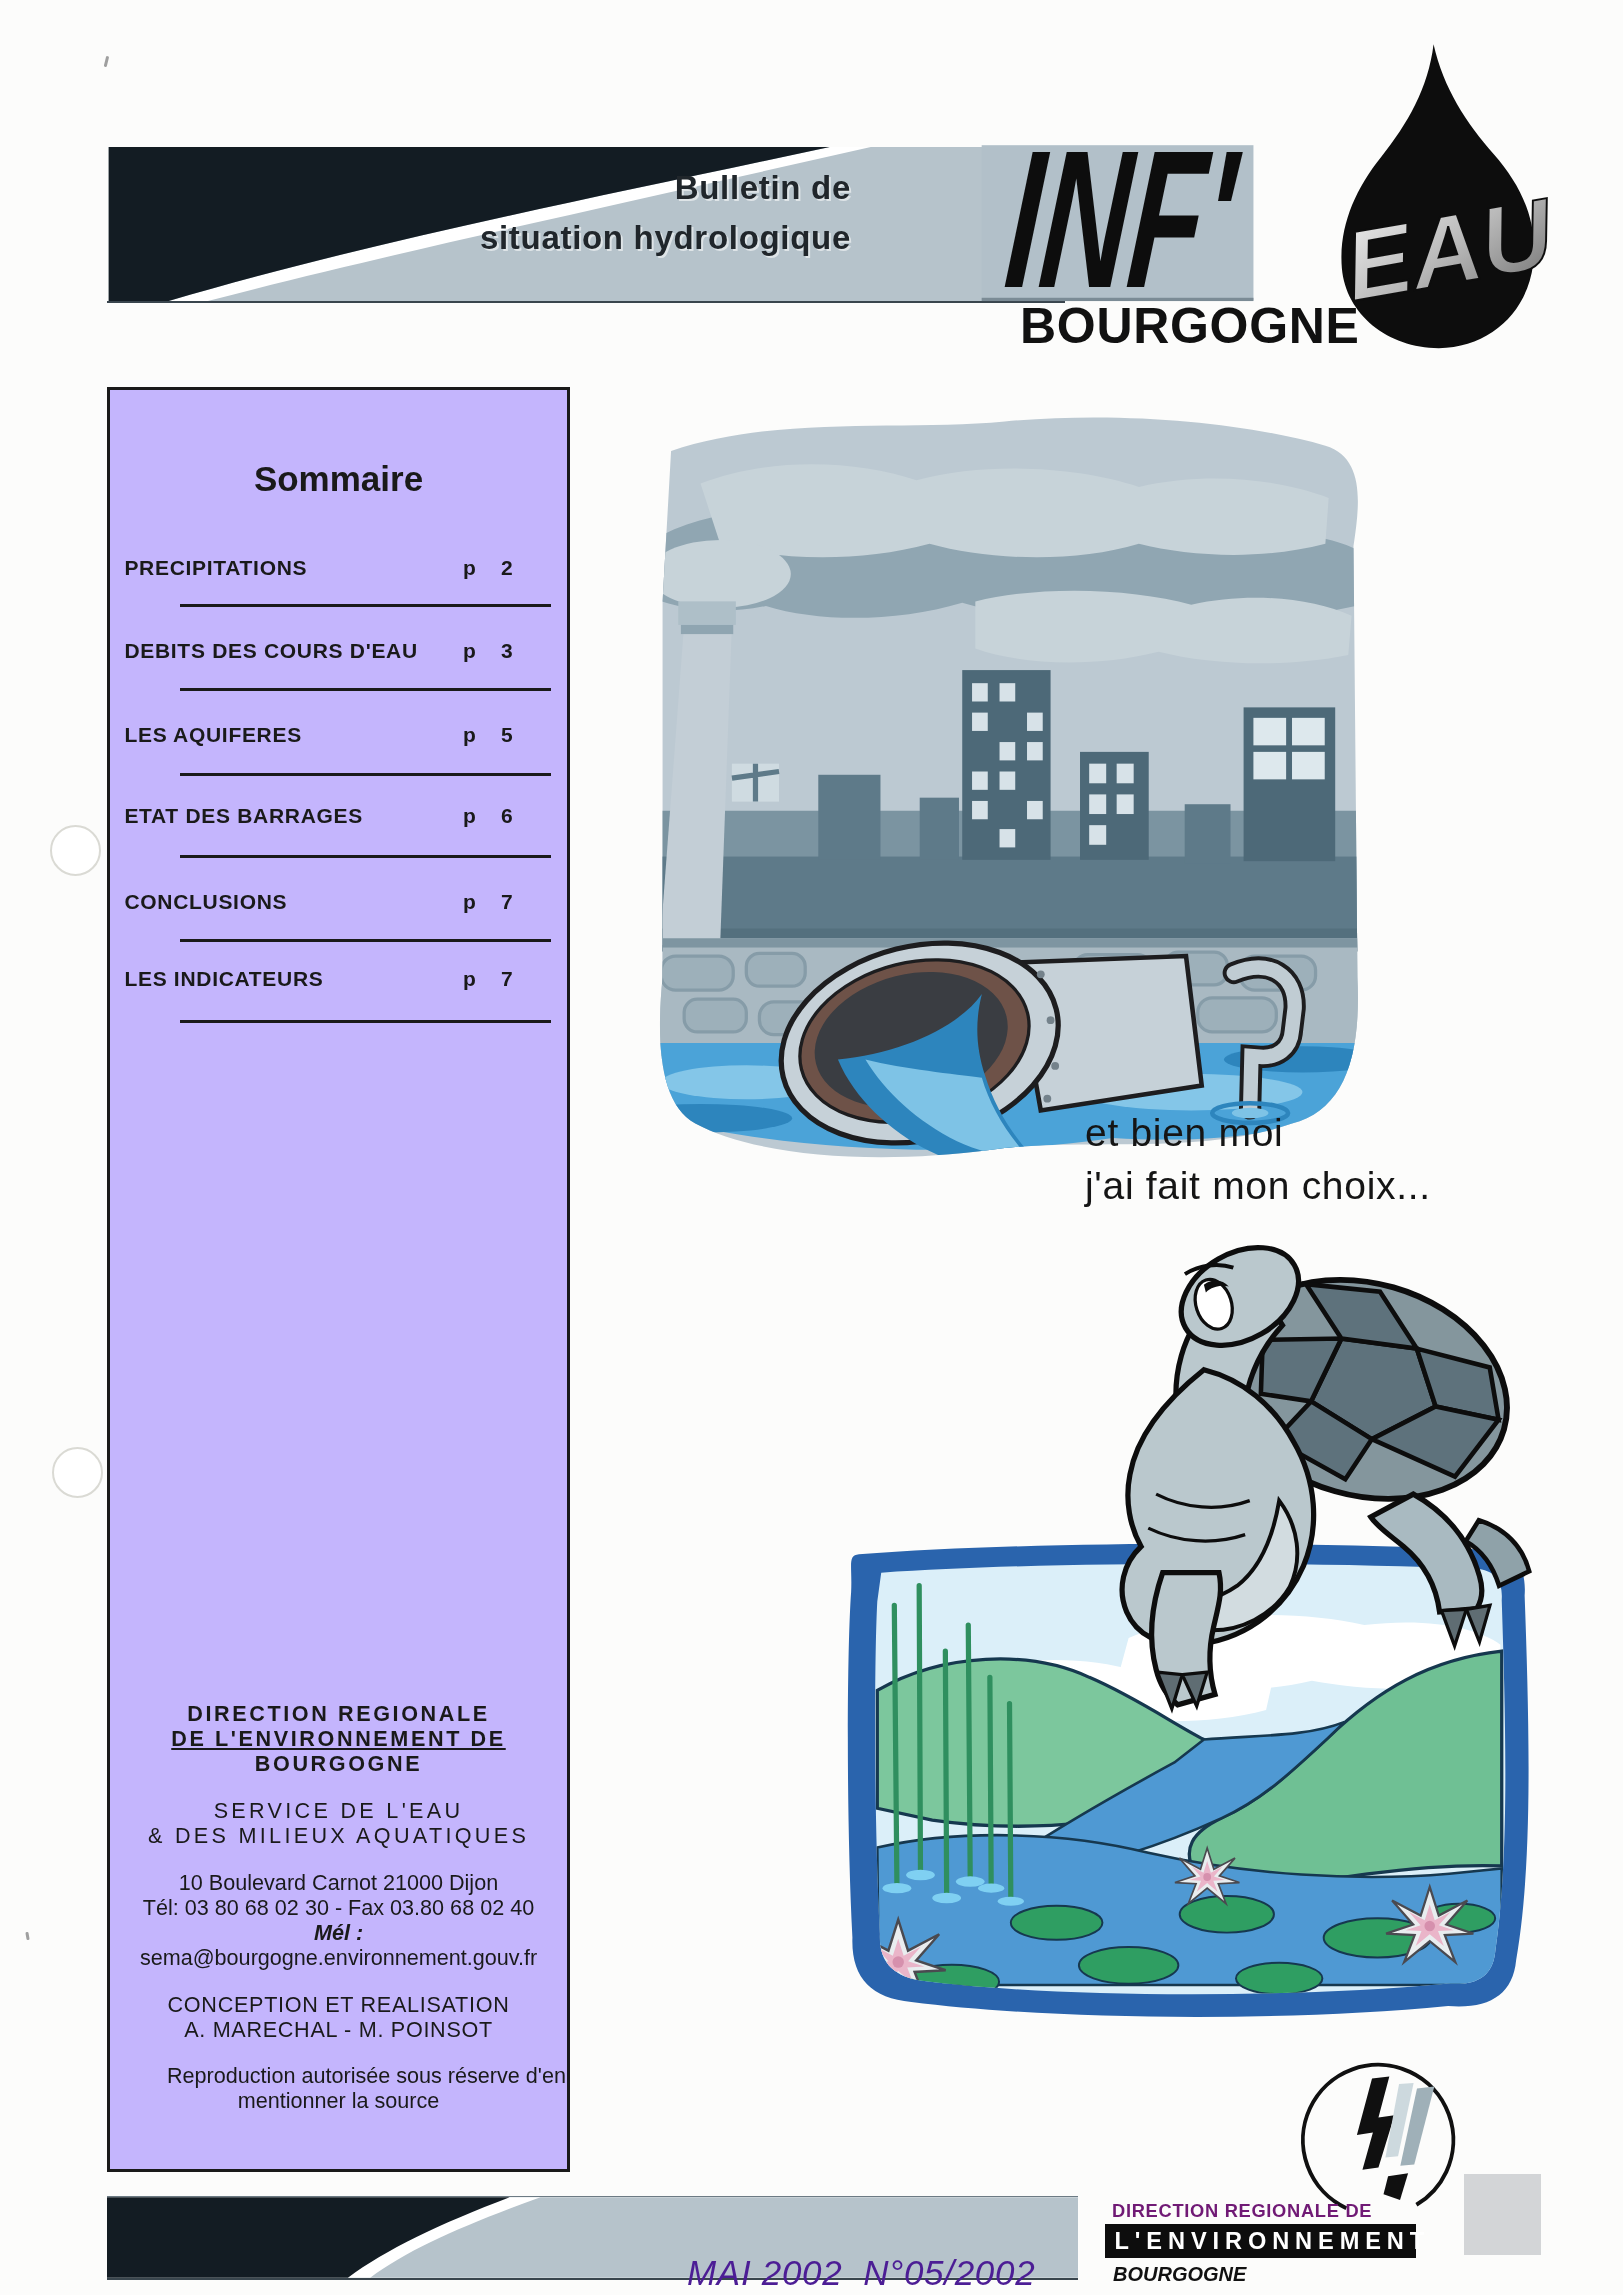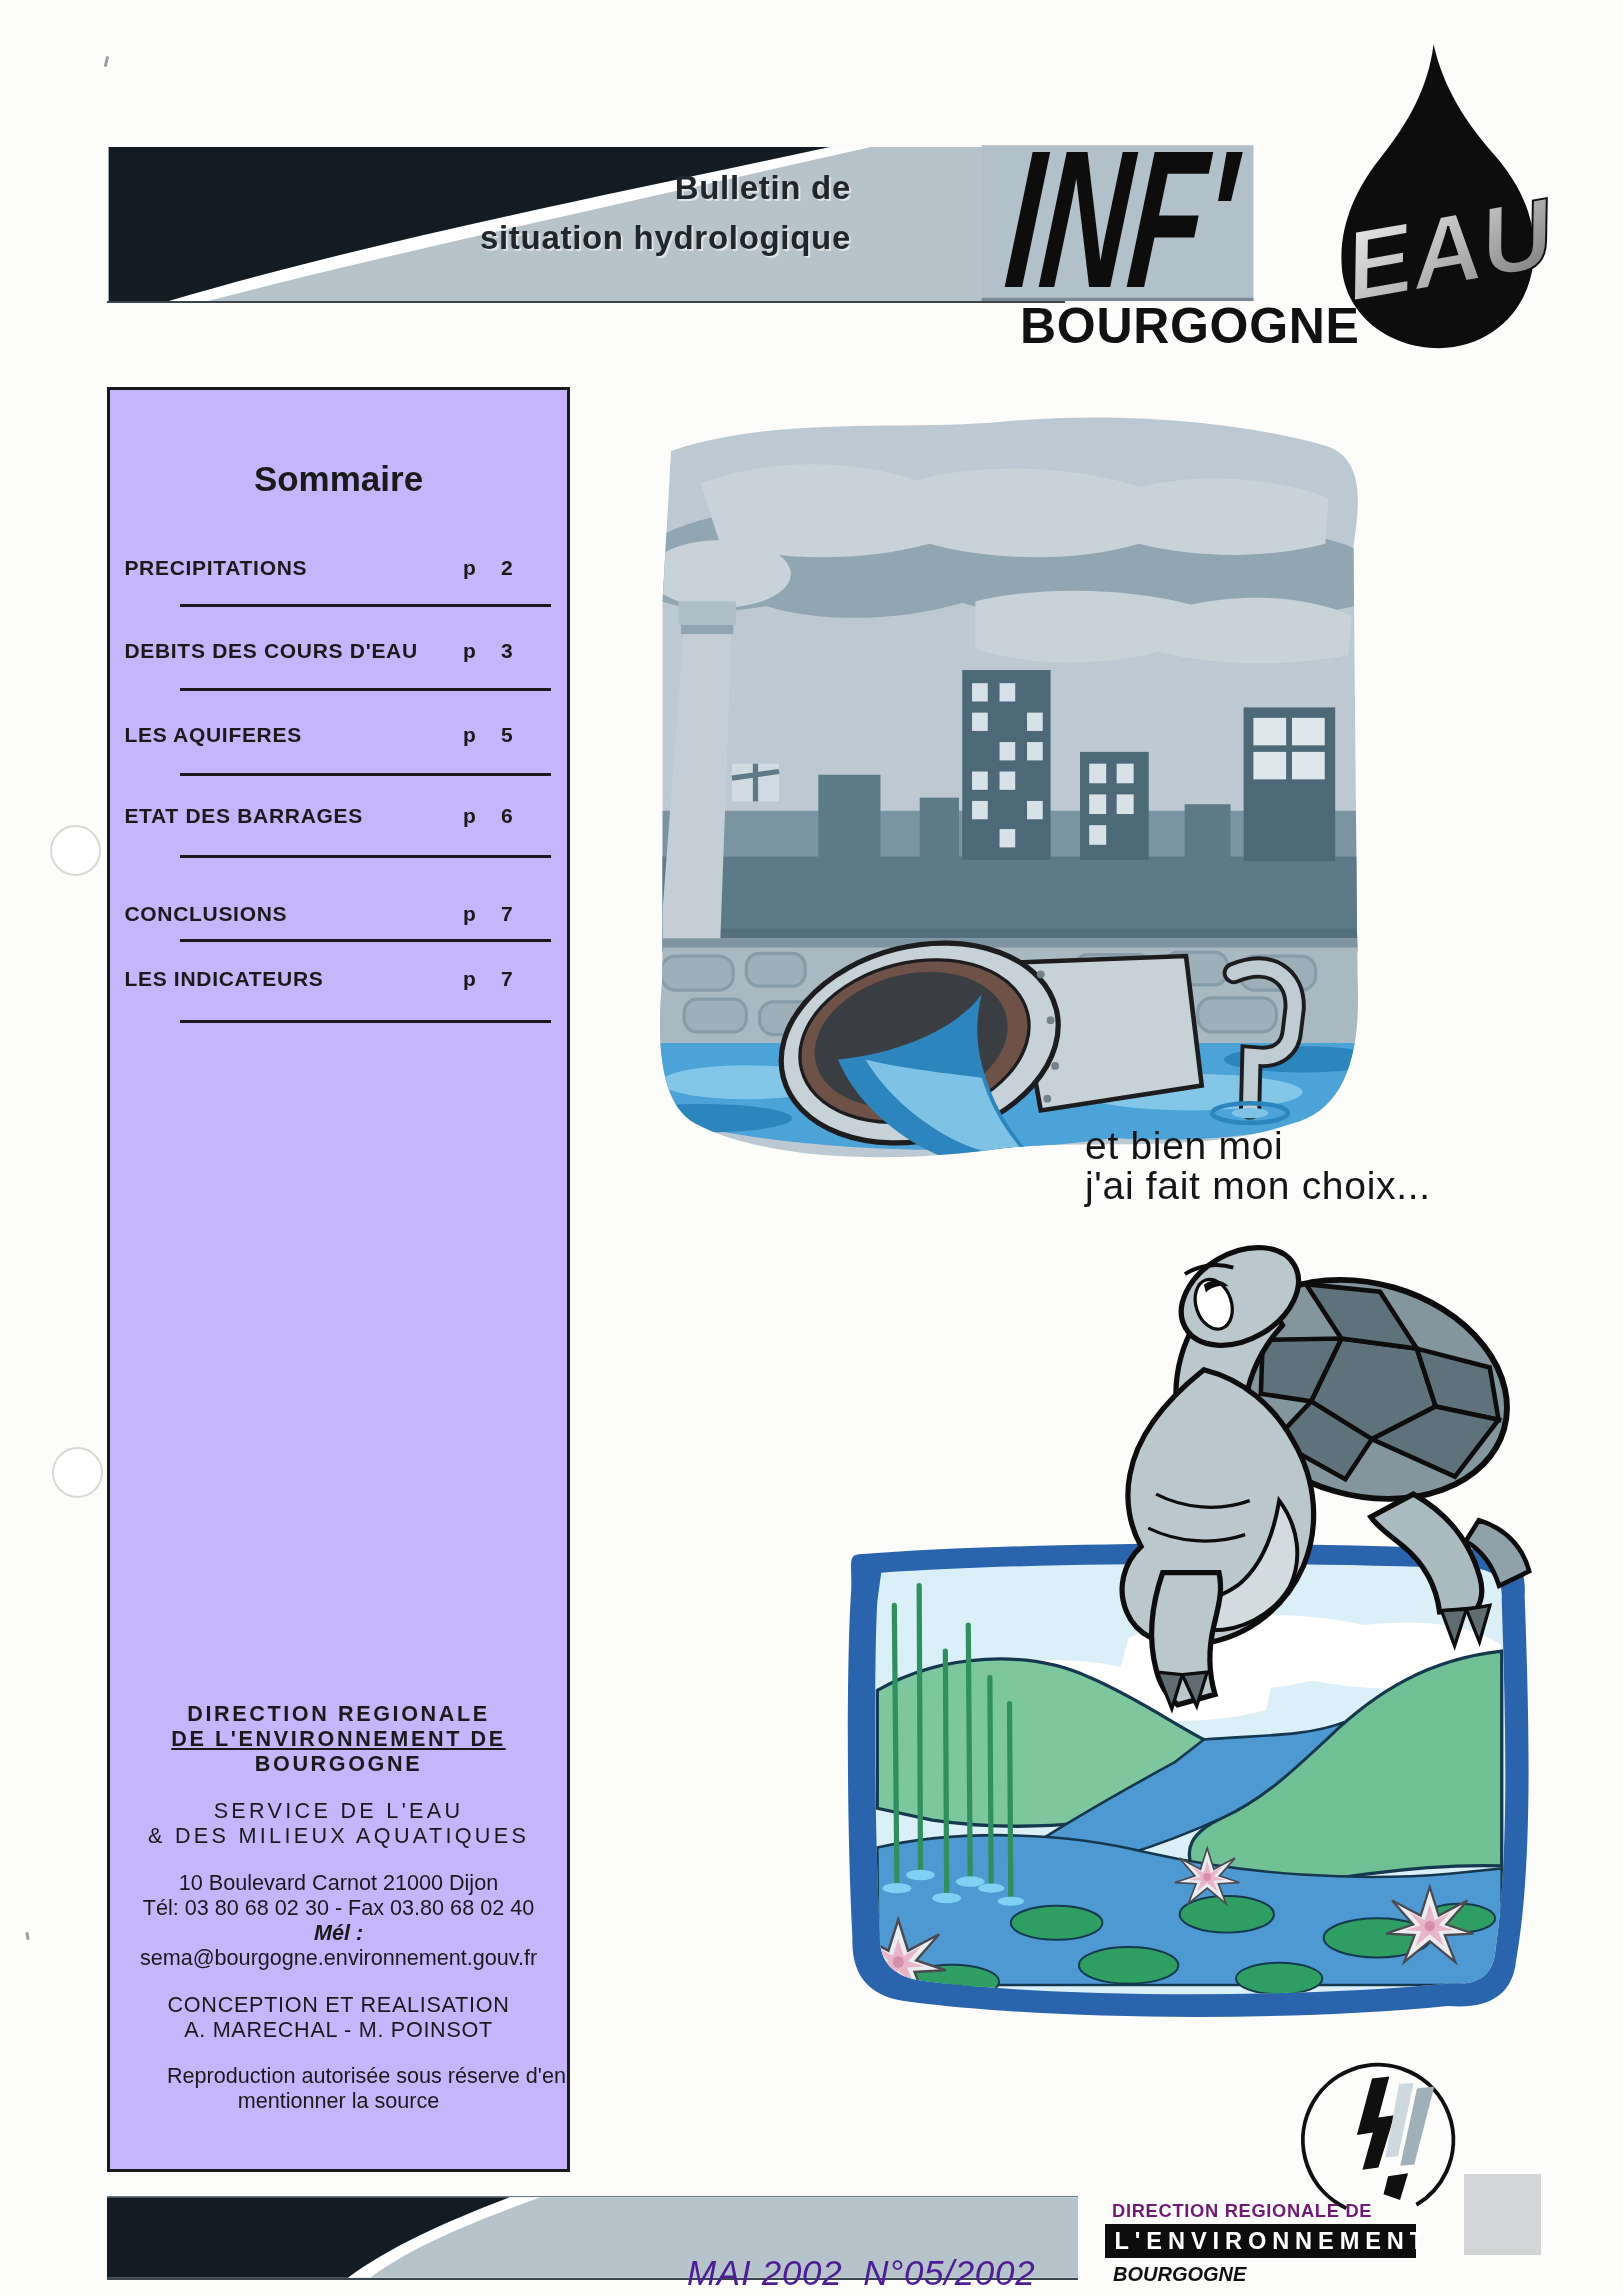--- a/index.html
+++ b/index.html
@@ -109,21 +109,21 @@
     </div>
     <div class="abs toc-rule" style="top:383px;"></div>
 
     <div class="abs toc-row" style="top:414px;">
       <span class="toc-label">ETAT DES BARRAGES</span>
       <span class="toc-p">p</span>
       <span class="toc-page">6</span>
     </div>
     <div class="abs toc-rule" style="top:465px;"></div>
 
-    <div class="abs toc-row" style="top:512px;text-decoration:underline;">
+    <div class="abs toc-row" style="top:500px;text-decoration:underline;">
       <span class="toc-label">CONCLUSIONS</span>
       <span class="toc-p">p</span>
       <span class="toc-page">7</span>
     </div>
     <div class="abs toc-rule" style="top:549px;"></div>
 
     <div class="abs toc-row" style="top:577px;">
       <span class="toc-label">LES INDICATEURS</span>
       <span class="toc-p">p</span>
       <span class="toc-page">7</span>
@@ -239,21 +239,21 @@
       </g>
       <g>
         <path d="M935,868 C990,845 1030,872 1028,922 L1024,955 C1022,985 1000,998 975,996 L962,995 L960,1075" fill="none" stroke="#1d1d1f" stroke-width="34" stroke-linecap="round"></path>
         <path d="M935,868 C990,845 1030,872 1028,922 L1024,955 C1022,985 1000,998 975,996 L962,995 L960,1075" fill="none" stroke="#c0ccd3" stroke-width="22" stroke-linecap="round"></path>
         <ellipse cx="960" cy="1082" rx="58" ry="15" fill="none" stroke="#2d85bd" stroke-width="7"></ellipse>
         <ellipse cx="960" cy="1082" rx="28" ry="8" fill="#7ec3e6"></ellipse>
       </g>
     </g>
   </svg>
 
-  <div class="abs speech" style="left:1085px;top:1107px;margin-top:13px;">et bien moi</div>
+  <div class="abs speech" style="left:1085px;top:1107px;">et bien moi</div>
   <div class="abs speech" style="left:1085px;top:1160px;">j'ai fait mon choix...</div>
 
   <svg class="abs" style="left:821px;top:1219px;" width="720" height="812" viewBox="0 0 1100 1240">
     <defs>
       <clipPath id="frameclip">
         <path d="M92,540 C330,524 700,522 1000,534 C1030,536 1042,552 1040,582 C1046,768 1052,975 1030,1120 C1026,1158 1000,1172 955,1168 C695,1192 348,1188 158,1164 C112,1158 88,1136 90,1092 C80,898 82,656 86,584 Z"></path>
       </clipPath>
     </defs>
     <path d="M58,512 C320,492 720,492 1018,505 C1062,508 1078,532 1075,575 C1082,770 1088,985 1062,1132 C1057,1185 1020,1207 958,1202 C690,1228 340,1222 138,1196 C76,1190 46,1158 48,1098 C38,902 40,652 46,570 C48,528 40,514 58,512 Z" fill="#2a64ad"></path>
     <path d="M92,540 C330,524 700,522 1000,534 C1030,536 1042,552 1040,582 C1046,768 1052,975 1030,1120 C1026,1158 1000,1172 955,1168 C695,1192 348,1188 158,1164 C112,1158 88,1136 90,1092 C80,898 82,656 86,584 Z" fill="#dbeff9"></path>

